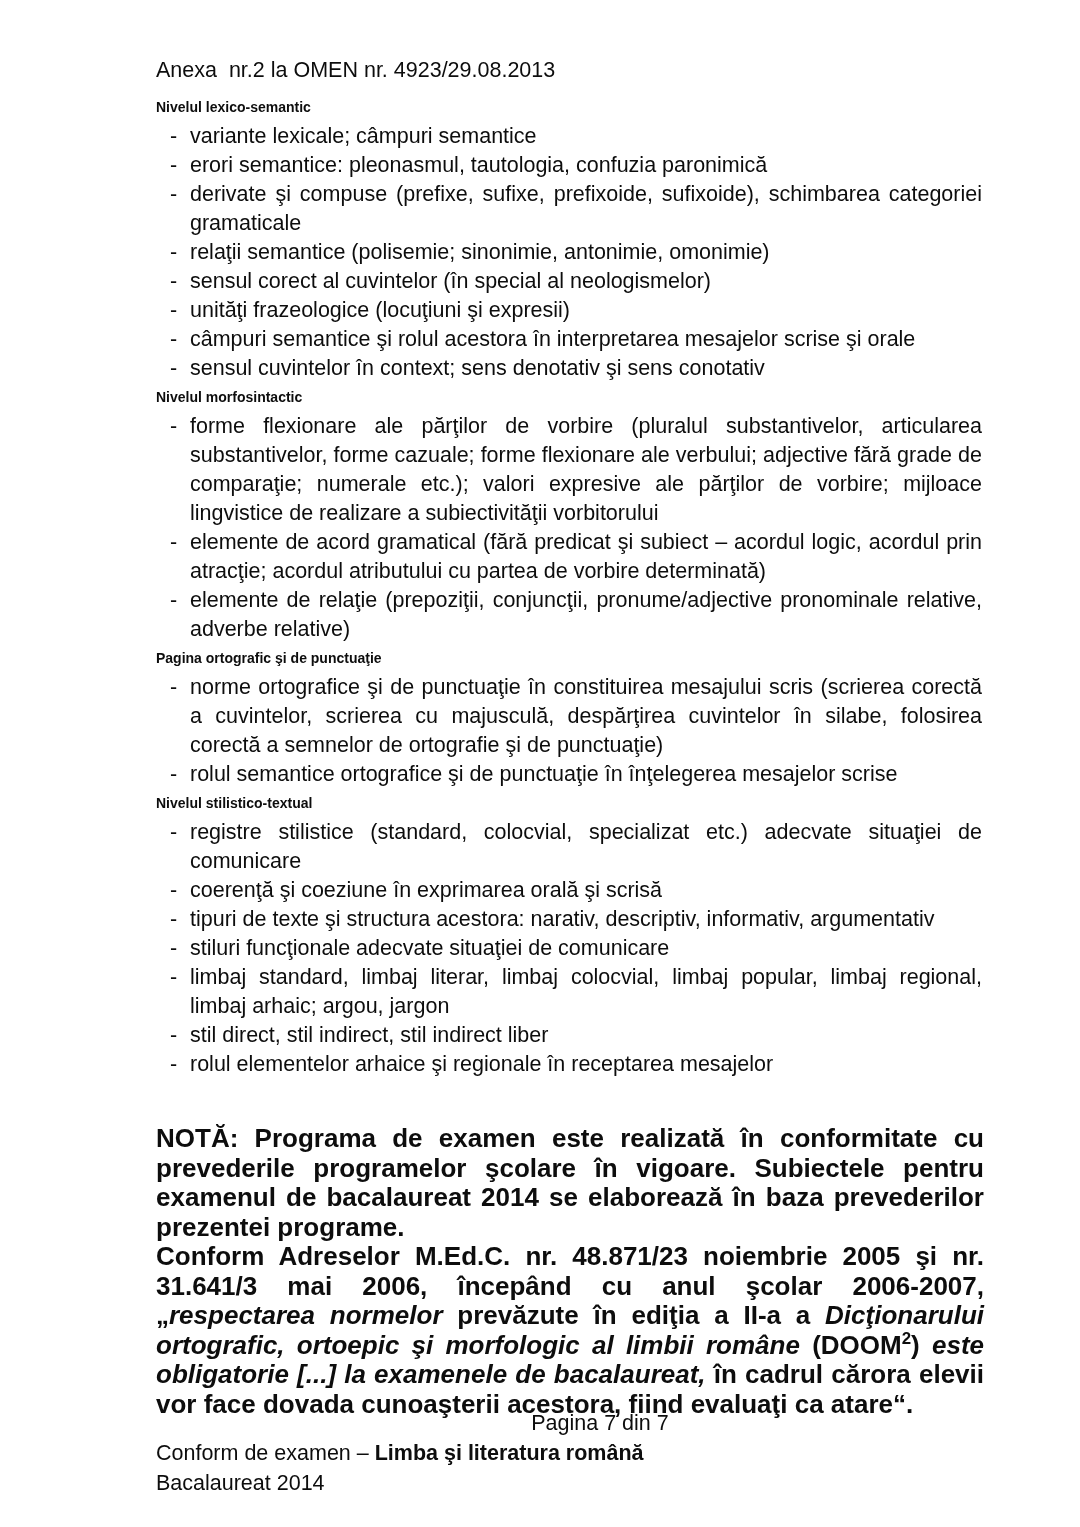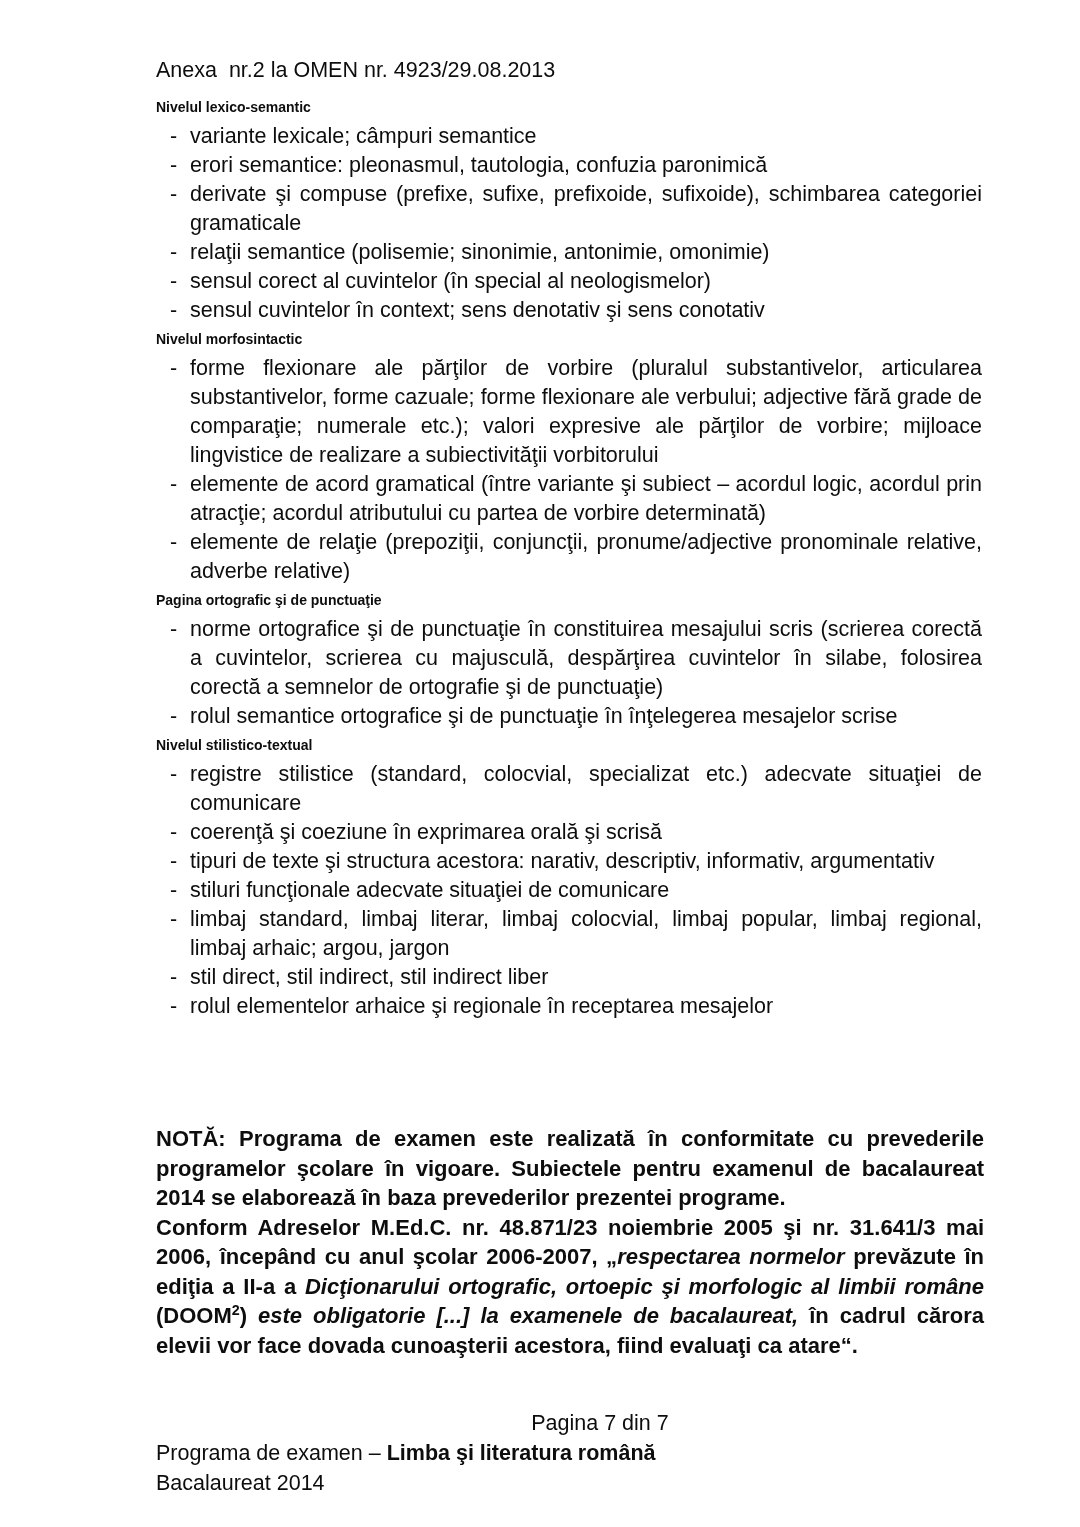--- a/index.html
+++ b/index.html
@@ -60,21 +60,21 @@
   
   ul.bullets li > span.txt {
     display: block;
   }
 
   .note-block {
     position: absolute;
     left: 126px;
     top: 1124px;
     width: 828px;
-    font-size: 22px;
+    font-size: 26px;
     line-height: 29.5px;
     font-weight: bold;
     text-align: justify;
     text-justify: inter-word;
   }
   .note-block p {
     margin: 0;
   }
   .note-block .ital {
     font-style: italic;
@@ -128,33 +128,39 @@
         <li>
             <span class="txt">derivate şi compuse (prefixe, sufixe, prefixoide, sufixoide), schimbarea categoriei gramaticale</span>
           </li>
         <li>
             <span class="txt">relaţii semantice (polisemie; sinonimie, antonimie, omonimie)</span>
           </li>
         <li>
             <span class="txt">sensul corect al cuvintelor (în special al neologismelor)</span>
           </li>
         <li>
+            <span class="txt">unităţi frazeologice (locuţiuni şi expresii)</span>
+          </li>
+        <li>
+            <span class="txt">câmpuri semantice şi rolul acestora în interpretarea mesajelor scrise şi orale</span>
+          </li>
+        <li>
             <span class="txt">sensul cuvintelor în context; sens denotativ şi sens conotativ</span>
           </li>
       </ul>
     </div>
 
     <div>
       <div class="section-heading">Nivelul morfosintactic</div>
       <ul class="bullets">
         <li>
             <span class="txt">forme flexionare ale părţilor de vorbire (pluralul substantivelor, articularea substantivelor, forme cazuale; forme flexionare ale verbului; adjective fără grade de comparaţie; numerale etc.); valori expresive ale părţilor de vorbire; mijloace lingvistice de realizare a subiectivităţii vorbitorului</span>
           </li>
         <li>
-            <span class="txt">elemente de acord gramatical (între variante şi subiect – acordul logic, acordul prin atracţie; acordul atributului cu partea de vorbire determinată)</span>
+            <span class="txt">elemente de acord gramatical (fără predicat şi subiect – acordul logic, acordul prin atracţie; acordul atributului cu partea de vorbire determinată)</span>
           </li>
         <li>
             <span class="txt">elemente de relaţie (prepoziţii, conjuncţii, pronume/adjective pronominale relative, adverbe relative)</span>
           </li>
       </ul>
     </div>
 
     <div>
       <div class="section-heading">Pagina ortografic şi de punctuaţie</div>
       <ul class="bullets">
@@ -196,17 +202,17 @@
 
   </div>
 
   <div class="note-block">
     <p>NOTĂ: Programa de examen este realizată în conformitate cu prevederile programelor şcolare în vigoare. Subiectele pentru examenul de bacalaureat 2014 se elaborează în baza prevederilor prezentei programe.</p>
     <p><span>Conform Adreselor M.Ed.C. nr. 48.871/23 noiembrie 2005 şi nr. 31.641/3 mai 2006, începând cu anul şcolar 2006-2007, „</span><span class="ital">respectarea normelor</span><span> prevăzute în ediţia a II-a a </span><span class="ital">Dicţionarului ortografic, ortoepic şi morfologic al limbii române</span><span> (DOOM</span><sup>2</sup><span>) </span><span class="ital">este obligatorie [...] la examenele de bacalaureat,</span><span> în cadrul cărora elevii vor face dovada cunoaşterii acestora, fiind evaluaţi ca atare“.</span></p>
   </div>
 
   <div class="footer">
     <div class="page-num">Pagina 7 din 7</div>
-    <div class="foot-line"><span>Programa de examen – </span><b>Limba şi literatura română</b></div>
+    <div class="foot-line"><span>Conform de examen – </span><b>Limba şi literatura română</b></div>
     <div class="foot-line">Bacalaureat 2014</div>
   </div>
 
 </div>
 
 </body></html>

